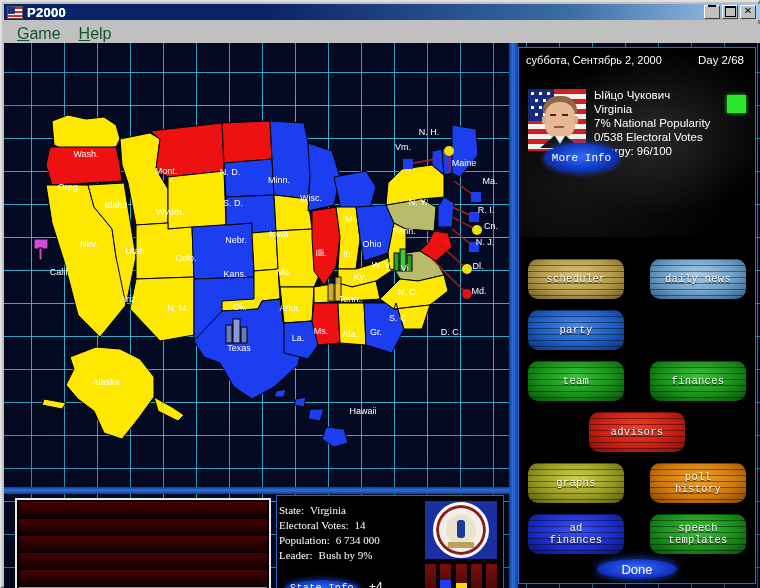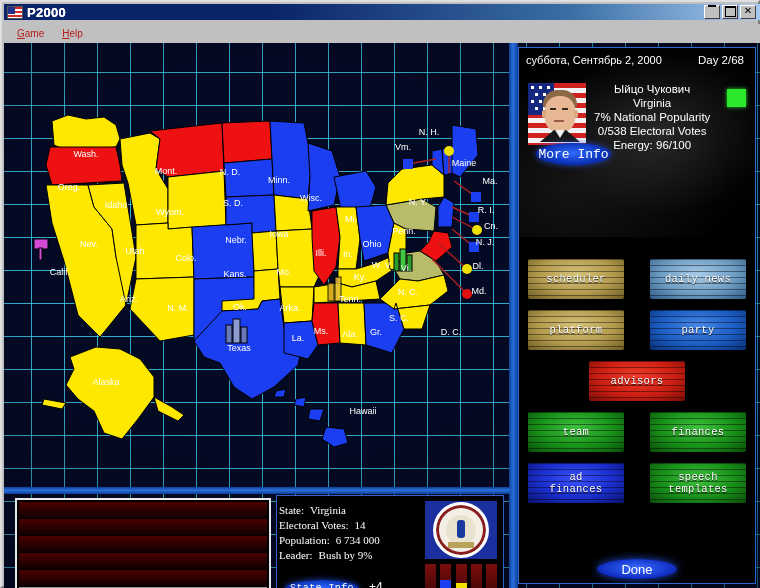--- a/index.html
+++ b/index.html
@@ -27,21 +27,21 @@
     border:1px solid #fff;border-right-color:#404040;border-bottom-color:#404040;
     display:flex;align-items:center;justify-content:center;
     font-size:9px;line-height:1;color:#000;font-family:"Liberation Sans",sans-serif;
     position:relative;}
   .wbtn .gl{position:relative;top:-1px;font-size:10px;}
   .wbtn.mini .gl{position:absolute;bottom:2px;left:3px;width:8px;height:2px;background:#000;}
   .wbtn.maxi .gl{width:9px;height:8px;border:1px solid #000;border-top-width:2px;background:none;}
 
   .menubar{position:absolute;left:2px;top:22px;width:756px;height:19px;
     background:#c0c0c0;display:flex;align-items:center;padding-left:4px;box-sizing:border-box;}
-  .menuitem{font-size:10px;color:#b91c1c;padding:2px 9px;font-family:"Liberation Sans",sans-serif;}
+  .menuitem{font-size:16px;color:#14532d;padding:2px 9px;font-family:"Liberation Sans",sans-serif;}
   .menuitem u{text-decoration:underline;}
 
   
   .gamearea{position:absolute;left:2px;top:41px;width:756px;height:545px;
     background:#000820;overflow:hidden;}
 
   .gridbg{position:absolute;left:0;top:0;width:756px;height:545px;
     background-color:#040a24;
     background-image:
       linear-gradient(to right,rgba(60,200,230,.85) 1px,transparent 1px),
@@ -107,21 +107,21 @@
     border:1px solid #2c6ad0;box-sizing:border-box;pointer-events:none;}
   .rp-ghost{position:absolute;left:0;top:0;width:238px;height:190px;
     background:
       radial-gradient(ellipse at 60% 45%,rgba(120,120,120,.30) 0%,rgba(30,30,30,.05) 55%,rgba(0,0,0,0) 72%),
       radial-gradient(ellipse at 22% 75%,rgba(90,90,90,.22) 0%,rgba(0,0,0,0) 60%);}
   .datebar{position:absolute;left:8px;top:7px;width:222px;display:flex;
     justify-content:space-between;align-items:flex-start;color:#fff;font-size:11px;
     font-family:"Liberation Sans",sans-serif;}
   .daylbl{font-size:11.5px;padding-right:4px;}
 
-  .candbox{position:absolute;left:10px;top:36px;width:218px;height:64px;text-align:center;}
+  .candbox{position:absolute;left:10px;top:42px;width:218px;height:64px;}
   .portrait{position:absolute;left:0;top:0;width:58px;height:62px;overflow:hidden;background:#102a6e;}
   .pt-stripes{position:absolute;left:0;top:0;right:0;bottom:0;
     background:repeating-linear-gradient(180deg,#d02020 0 5px,#f2f2f2 5px 10px);}
   .pt-canton{position:absolute;left:0;top:0;width:26px;height:32px;background:#16297e;}
   .pt-star{position:absolute;width:3px;height:3px;background:#fff;}
   .pt-head{position:absolute;left:12px;top:7px;width:40px;height:48px;}
   .pt-hair{position:absolute;left:3px;top:0;width:34px;height:18px;background:#8d6a45;
     border-radius:17px 17px 4px 4px;}
   .pt-face{position:absolute;left:5px;top:6px;width:30px;height:36px;background:#e8b894;
     border-radius:14px 14px 13px 13px;}
@@ -133,31 +133,31 @@
   .pt-suit{position:absolute;left:0;top:40px;width:40px;height:12px;background:#181818;
     clip-path:polygon(0 100%,14px 0,26px 0,40px 100%);}
   .pt-shirt{position:absolute;left:15px;top:40px;width:10px;height:10px;background:#f0f0f0;
     clip-path:polygon(0 0,10px 0,5px 8px);}
   .candinfo{position:absolute;left:66px;top:0;color:#fff;font-size:11.5px;line-height:13px;
     font-family:"Liberation Sans",sans-serif;}
   .candinfo div{white-space:nowrap;margin-bottom:1px;}
   .greenled{position:absolute;left:199px;top:6px;width:19px;height:18px;background:#2ce82c;
     box-shadow:0 0 4px rgba(60,255,60,.8);}
 
-  .moreinfo{position:absolute;left:18px;top:96px;width:75px;height:22px;border-radius:50%;
+  .moreinfo{position:absolute;left:26px;top:96px;width:75px;height:30px;border-radius:50%;
     background:radial-gradient(ellipse at 50% 45%,#2f6bff 0%,#0c33b8 60%,#041572 100%);
-    color:#fff;font-family:"Liberation Mono",monospace;font-size:13px;
+    color:#fff;font-family:"Liberation Mono",monospace;font-size:11px;
     display:flex;align-items:center;justify-content:center;
     box-shadow:0 0 6px rgba(40,90,255,.7);}
 
   
   .btngrid{position:absolute;left:10px;top:212px;width:218px;}
   .brow{display:flex;justify-content:space-between;margin-bottom:11px;}
   .brow.center{justify-content:center;}
-  .gbtn{width:96px;height:40px;border-radius:2px;position:relative;overflow:hidden;
+  .gbtn{width:96px;height:40px;border-radius:10px;position:relative;overflow:hidden;
     display:flex;align-items:center;justify-content:center;text-align:center;
     font-family:"Liberation Mono",monospace;font-size:10.5px;color:#fff;line-height:12px;
     letter-spacing:.3px;}
   .gbtn .scan{position:absolute;left:0;top:0;right:0;bottom:0;
     background:repeating-linear-gradient(180deg,rgba(0,0,0,.42) 0 1px,rgba(0,0,0,0) 1px 6px);}
   .gbtn .lbl{position:relative;z-index:2;text-shadow:0 1px 1px rgba(0,0,0,.8);white-space:pre-line;}
   .btn-gold{background:radial-gradient(ellipse at 50% 40%,#d6c27a 0%,#b39b4e 55%,#6d5c23 100%);}
   .btn-ltblue{background:radial-gradient(ellipse at 50% 40%,#a9cbe6 0%,#6e9dc4 55%,#2f5c85 100%);}
   .btn-blue{background:radial-gradient(ellipse at 50% 40%,#4a86e8 0%,#1b5ec4 55%,#0a2f77 100%);}
   .btn-red{background:radial-gradient(ellipse at 50% 40%,#f23c2c 0%,#cc1f12 55%,#7a0d06 100%);}
@@ -468,43 +468,50 @@
               <div class="gbtn btn-gold">
                 <div class="scan"></div>
                 <span class="lbl">scheduler</span>
               </div>
               <div class="gbtn btn-ltblue">
                 <div class="scan"></div>
                 <span class="lbl">daily news</span>
               </div>
             </div>
             <div class="brow">
-              <div class="gbtn btn-gold">
-                <div class="scan"></div>
-                <span class="lbl">platform</span>
-              </div>
               <div class="gbtn btn-blue">
                 <div class="scan"></div>
                 <span class="lbl">party</span>
+              </div>
+            </div>
+            <div class="brow">
+              <div class="gbtn btn-green">
+                <div class="scan"></div>
+                <span class="lbl">team</span>
+              </div>
+              <div class="gbtn btn-green">
+                <div class="scan"></div>
+                <span class="lbl">finances</span>
               </div>
             </div>
             <div class="brow center">
               <div class="gbtn btn-red">
                 <div class="scan"></div>
                 <span class="lbl">advisors</span>
               </div>
             </div>
             <div class="brow">
-              <div class="gbtn btn-green">
-                <div class="scan"></div>
-                <span class="lbl">team</span>
-              </div>
-              <div class="gbtn btn-green">
-                <div class="scan"></div>
-                <span class="lbl">finances</span>
+              <div class="gbtn btn-olive">
+                <div class="scan"></div>
+                <span class="lbl">graphs</span>
+              </div>
+              <div class="gbtn btn-orange">
+                <div class="scan"></div>
+                <span class="lbl">poll
+history</span>
               </div>
             </div>
             <div class="brow">
               <div class="gbtn btn-vblue">
                 <div class="scan"></div>
                 <span class="lbl">ad
 finances</span>
               </div>
               <div class="gbtn btn-green">
                 <div class="scan"></div>

